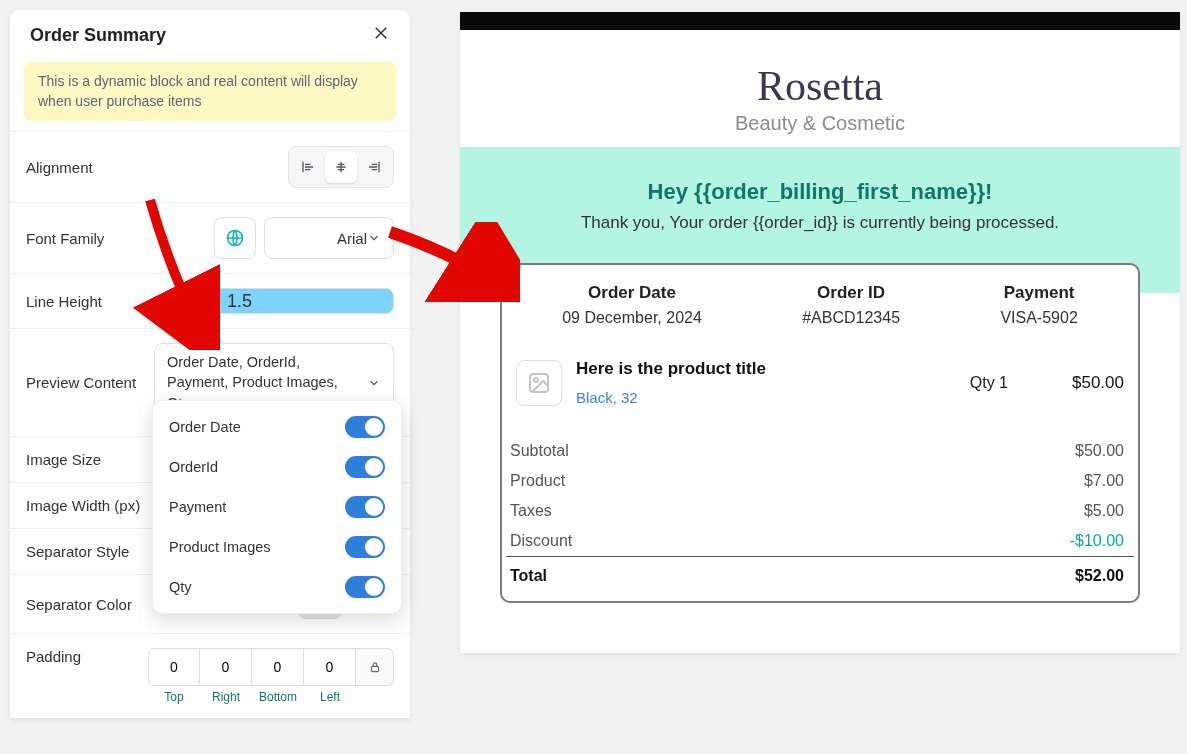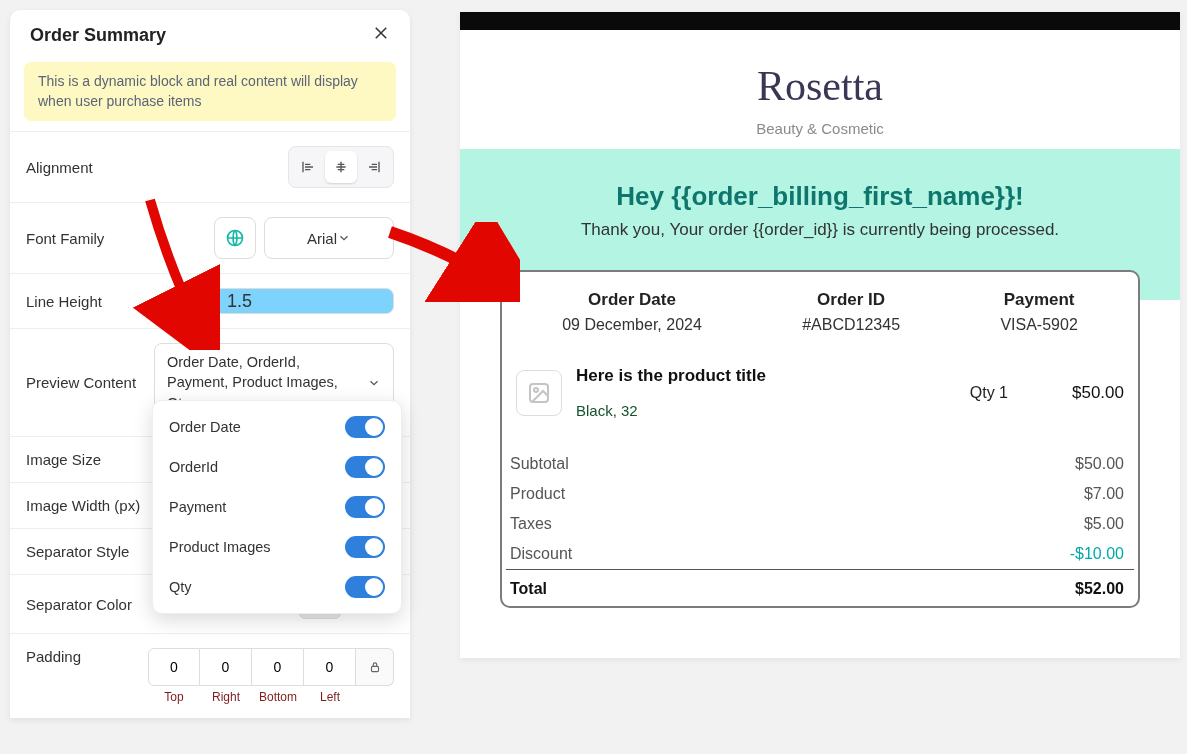--- a/index.html
+++ b/index.html
@@ -77,21 +77,21 @@
     width: 42px; height: 42px;
     border: 1px solid #ddd; border-radius: 8px;
     display: flex; align-items: center; justify-content: center;
     background: #fff; cursor: pointer;
   }
   .globe-btn svg { stroke: #14b8a6; }
   .font-select {
     width: 130px; height: 42px;
     border: 1px solid #ddd; border-radius: 8px;
     padding: 0 12px;
-    display: flex; align-items: center; justify-content: center;
+    display: flex; align-items: center; justify-content: flex-end;
     font-size: 15px; color: #333;
     background: #fff; cursor: pointer;
   }
 
   
   .text-input {
     width: 180px; height: 26px;
     border: 1px solid #ddd; border-radius: 8px;
     padding: 0 12px; font-size: 18px; color: #333;
     background: #7dd3fc;
@@ -158,21 +158,21 @@
     text-align:center; font-size:14px;
   }
   .padding-cell:first-child input { border-left: 1px solid #ddd; border-radius: 6px 0 0 6px; }
   .padding-lock {
     width: 38px; height: 38px;
     border: 1px solid #ddd; border-left:none;
     border-radius: 0 6px 6px 0;
     display:flex; align-items:center; justify-content:center;
     background:#fafafa; cursor:pointer;
   }
-  .padding-sub { font-size:12px; color:#7f1d1d; margin-top:4px; }
+  .padding-sub { font-size:12px; color:#0f766e; margin-top:4px; }
 
   
   .arrow {
     position: absolute;
     z-index: 20;
   }
 
   
   .preview {
     position: absolute;
@@ -181,29 +181,29 @@
     width: 720px;
     background: #fff;
     box-shadow: 0 2px 6px rgba(0,0,0,.06);
   }
   .preview-topbar { height: 18px; background: #0a0a0a; }
   .brand { text-align:center; padding: 32px 0 12px; }
   .brand-name {
     font-family: "Brush Script MT", cursive;
     font-size: 42px; color: #3c3654;
   }
-  .brand-tag { font-size: 15px; color: #8b8b8b; margin-top: 10px; }
+  .brand-tag { font-size: 20px; color: #8b8b8b; margin-top: 2px; }
 
   .teal-band {
     background: #b4f4e2;
     padding: 32px 0 60px;
     text-align: center;
     position: relative;
   }
-  .teal-band h3 { color: #0f766e; font-size: 26px; font-weight: 700; }
+  .teal-band h3 { color: #0f766e; font-size: 22px; font-weight: 700; }
   .teal-band p  { color: #333; font-size: 17px; margin-top: 8px; }
 
   .block-tags {
     position: absolute;
     left: 40px; bottom: -14px;
     display:flex; gap:4px; align-items:center;
   }
   .tag {
     background: #6e6e6e; color:#fff;
     font-size:13px; padding: 4px 10px;
@@ -237,34 +237,34 @@
   .product-row {
     display:flex; align-items:center; gap:14px;
     padding: 18px 14px 30px;
   }
   .product-thumb {
     width: 46px; height: 46px; border:1px solid #ddd; border-radius:8px;
     display:flex; align-items:center; justify-content:center; color:#c4c4c4;
   }
   .product-info { flex:1; }
   .product-info .title { font-weight:700; font-size:17px; color:#111; }
-  .product-info .variant { font-size:15px; color:#14532d; margin-top:16px; }
+  .product-info .variant { font-size:15px; color:#3b82f6; margin-top:10px; }
   .product-qty { font-size:16px; color:#222; margin-right: 50px; }
   .product-price { font-size:17px; color:#111; }
 
   .totals { padding: 0 4px; }
   .totals .trow {
     display:flex; justify-content:space-between;
     padding: 6px 10px 6px 4px;
     font-size:16px; color:#555;
   }
   .totals .trow.discount .val { color:#0aa; }
   .totals .trow.total {
     border-top: 1px solid #555;
-    font-weight:700; color:#111; padding-top:10px; padding-bottom: 8px;
+    font-weight:700; color:#111; padding-top:10px; padding-bottom: 16px;
   }
 
   .chev-down { width:14px; height:14px; }
 </style>
 </head>
 <body>
 
 <div class="panel">
   <div class="panel-header">
     <h2>Order Summary</h2>

